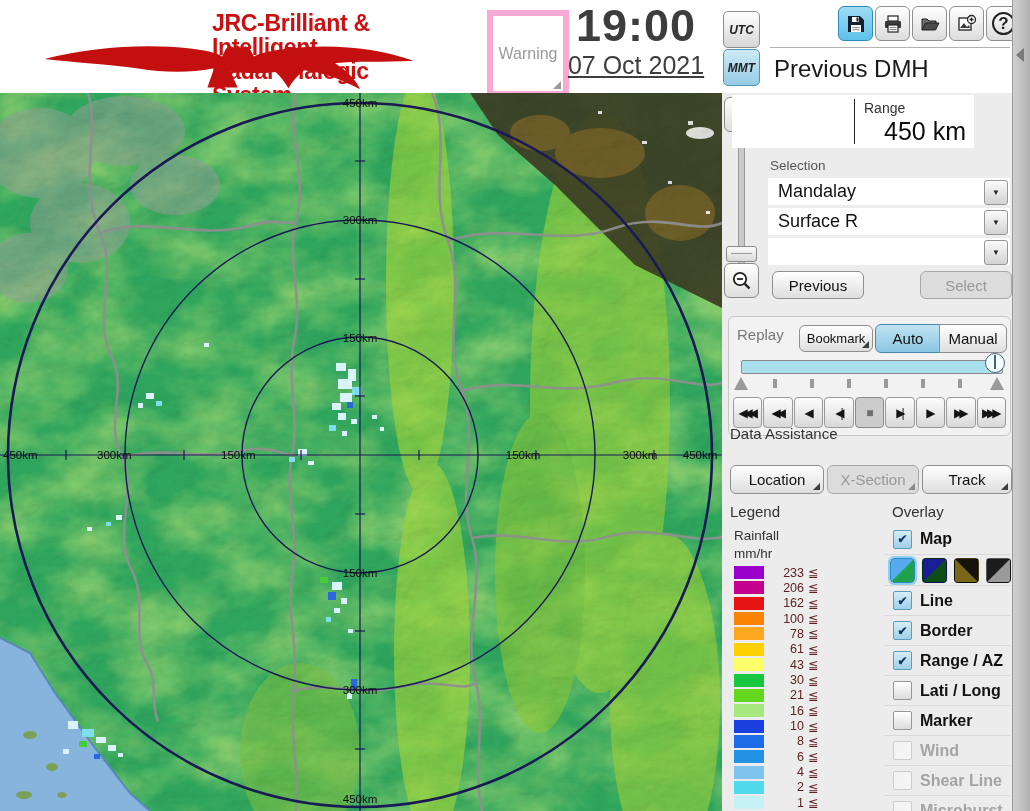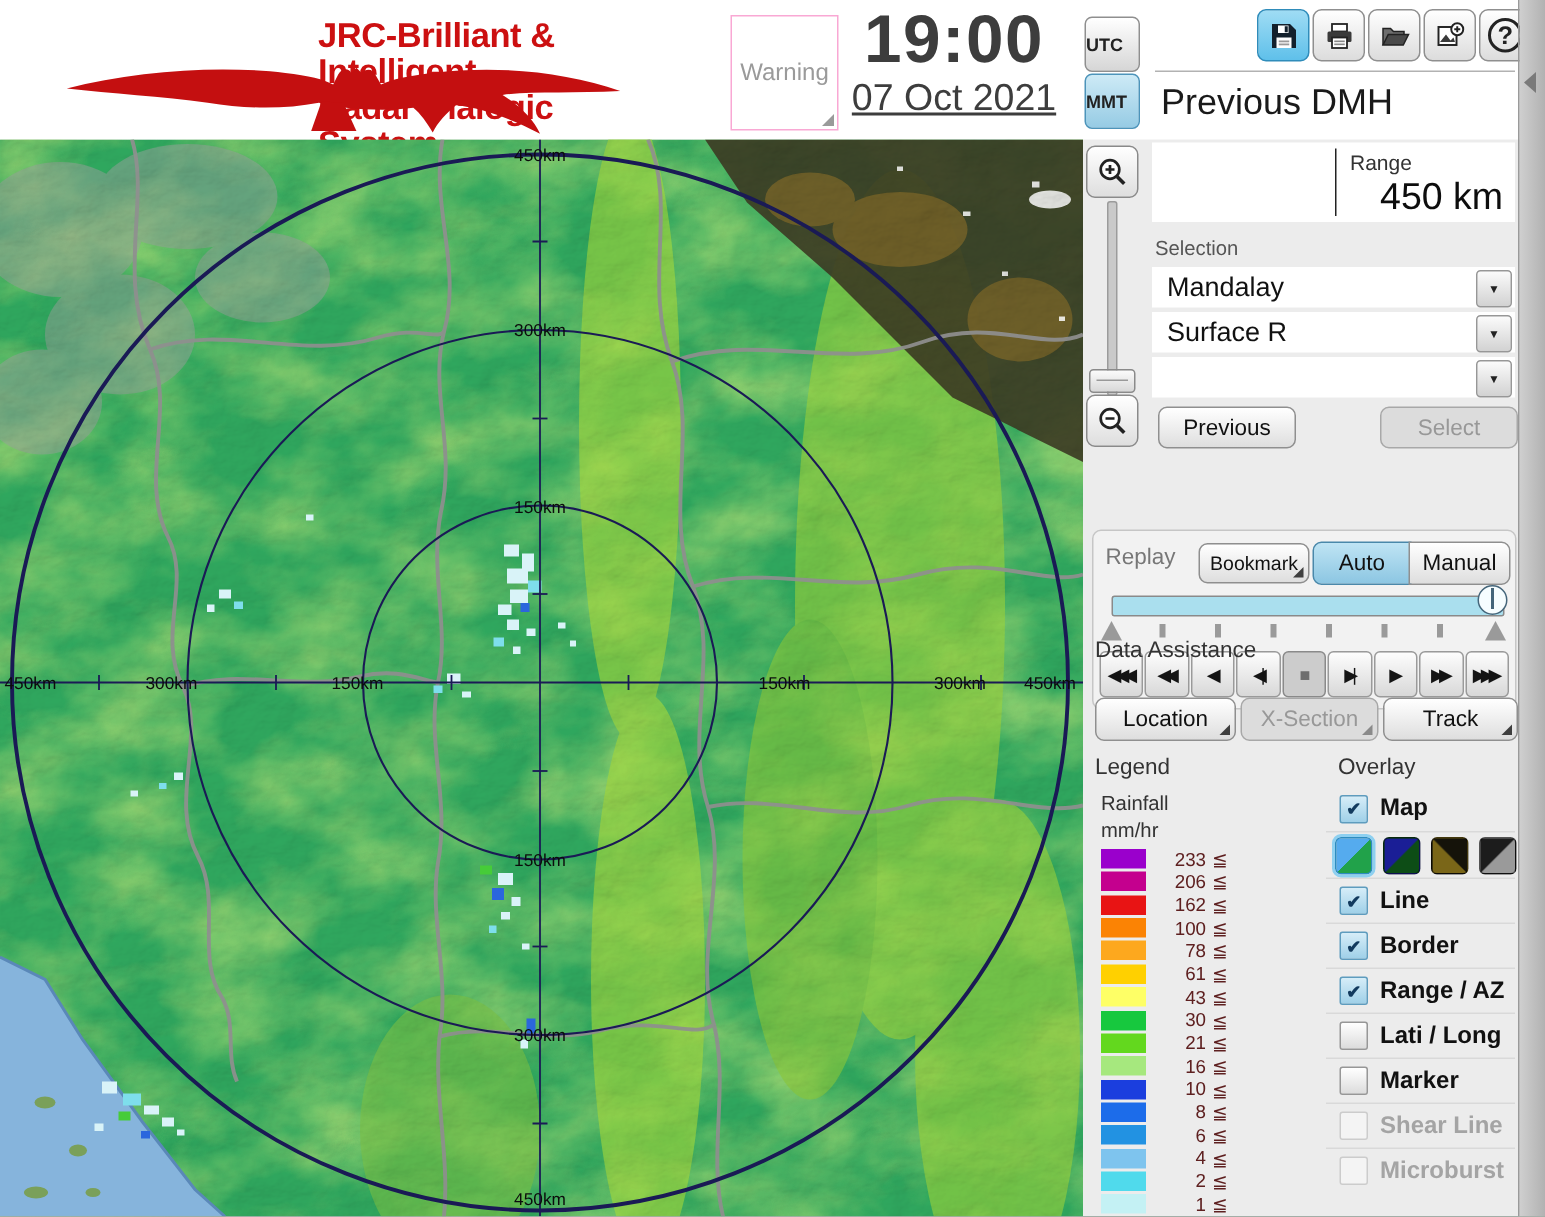--- a/index.html
+++ b/index.html
@@ -5,57 +5,57 @@
   html,body{margin:0;padding:0;background:#888;}
   #app{position:relative;width:1030px;height:811px;overflow:hidden;background:#ececec;
        font-family:"Liberation Sans",sans-serif;-webkit-font-smoothing:antialiased;}
   .abs{position:absolute;}
   
   #header{left:0;top:0;width:1030px;height:93px;background:#ffffff;}
   .logo-title{font-family:"Liberation Serif",serif;font-weight:bold;font-size:46px;letter-spacing:1px;line-height:1;}
   .logo-j{color:#cc1011;}
   .logo-rest{color:#141414;}
   .tagline{color:#cc1011;font-weight:bold;font-size:23px;line-height:1.05;letter-spacing:-0.3px;}
-  #warning-box{left:487px;top:10px;width:70px;height:75px;background:#fff;border:1px solid #f9a8d4;
+  #warning-box{left:487px;top:10px;width:70px;height:75px;background:#fff;border:6px solid #f9a8d4;
     display:flex;align-items:center;justify-content:center;color:#9a9a9a;font-size:16px;}
   .grip{position:absolute;right:2px;bottom:2px;width:0;height:0;border-left:8px solid transparent;border-bottom:8px solid #9a9a9a;}
   #clock{left:556px;top:2px;width:160px;text-align:center;color:#3d3d3d;}
   #clock .time{font-size:45px;font-weight:bold;letter-spacing:1px;line-height:1.05;}
   #clock .date{font-size:25px;margin-top:2px;text-decoration:underline;}
   .tzbtn{left:723px;width:35px;height:35px;border:1px solid #8f8f8f;border-radius:5px;
-    display:flex;align-items:center;justify-content:flex-start;font-size:12px;font-weight:bold;color:#222;
-    background:linear-gradient(#ffffff,#d6d6d6);}
+    display:flex;align-items:center;justify-content:center;font-size:12px;font-weight:bold;color:#222;
+    background:linear-gradient(#ffffff,#d6d6d6);font-style:italic;}
   .tzbtn.sel{background:linear-gradient(#cdeaf6,#96cbe4);border-color:#4d94ba;}
   #toolbar{left:838px;top:6px;display:flex;gap:2px;}
   .toolbtn{width:33px;height:33px;border:1px solid #8f8f8f;border-radius:6px;background:linear-gradient(#ffffff,#dcdcdc);
     display:flex;align-items:center;justify-content:center;}
   .toolbtn.active{background:linear-gradient(#9fdcf4,#5fc0ea);border-color:#2f8cba;}
   .helpglyph{font-size:17px;font-weight:bold;color:#222;border:2px solid #222;border-radius:50%;width:19px;height:19px;
     display:flex;align-items:center;justify-content:center;line-height:1;}
   #panel-divider{left:770px;top:47px;width:240px;height:1px;background:#b2b2b2;}
   #station-title{left:774px;top:55px;font-size:24px;color:#1a1a1a;}
   
-  #range-box{left:768px;top:95px;width:242px;height:53px;background:#fff;}
+  #range-box{left:732px;top:95px;width:242px;height:53px;background:#fff;}
   #range-box .vline{position:absolute;left:122px;top:4px;width:1px;height:45px;background:#222;}
   #range-box .rlabel{position:absolute;left:132px;top:5px;font-size:14px;color:#333;}
   #range-box .rvalue{position:absolute;right:8px;top:22px;font-size:25px;color:#0d0d0d;}
   .sec-label{font-size:13.5px;color:#555;}
   .ddrow{left:768px;width:242px;height:27px;background:#fff;}
   .ddrow .ddtext{position:absolute;left:10px;top:3px;font-size:18px;color:#111;}
   .ddbtn{position:absolute;right:2px;top:2px;width:22px;height:23px;border:1px solid #979797;border-radius:3px;
     background:linear-gradient(#fbfbfb,#d2d2d2);display:flex;align-items:center;justify-content:center;font-size:8px;color:#222;}
   .btn{border:1px solid #8f8f8f;border-radius:6px;background:linear-gradient(#ffffff,#dedede);
     display:flex;align-items:center;justify-content:center;font-size:15px;color:#111;position:absolute;}
   .btn.disabled{background:#dcdcdc;color:#989898;border-color:#a8a8a8;}
   .btn.selblue{background:linear-gradient(#bfe4f4,#8cc6e2);border-color:#4a88aa;}
   .corner::after{content:"";position:absolute;right:3px;bottom:3px;width:0;height:0;
     border-left:7px solid transparent;border-bottom:7px solid #3f3f3f;}
   .corner.disabled::after{border-bottom-color:#8a8a8a;}
   
-  #replay-box{left:728px;top:316px;width:281px;height:118px;background:#f2f2f2;border:1px solid #c6c6c6;border-radius:6px;margin-top:37px;}
+  #replay-box{left:728px;top:316px;width:281px;height:118px;background:#f2f2f2;border:1px solid #c6c6c6;border-radius:6px;}
   #replay-label{position:absolute;left:8px;top:9px;font-size:15px;color:#777;}
   #timeline-track{position:absolute;left:12px;top:43px;width:260px;height:12px;background:#aadfee;border:1px solid #8a8a8a;border-radius:2px;}
   #timeline-handle{position:absolute;left:256px;top:36px;width:18px;height:18px;border:1.5px solid #44657a;border-radius:50%;background:#f6fdff;}
   #timeline-handle::after{content:"";position:absolute;left:8px;top:1px;width:1.5px;height:14px;background:#44657a;}
   .endtri{position:absolute;top:60px;width:0;height:0;border-left:7px solid transparent;border-right:7px solid transparent;border-bottom:13px solid #9a9a9a;}
   .tick{position:absolute;top:62px;width:4px;height:9px;background:#9a9a9a;}
   #transport{position:absolute;left:4px;top:80px;width:273px;display:flex;gap:1px;}
   .tbtn{flex:1;height:29px;border:1px solid #9a9a9a;border-radius:4px;background:linear-gradient(#fdfdfd,#d8d8d8);
     display:flex;align-items:center;justify-content:center;font-size:12px;color:#141414;padding-right:3px;}
   .tbtn span{letter-spacing:-4px;white-space:nowrap;}
@@ -557,20 +557,24 @@
     <div class="ovrow">
       <span class="chk"></span>
       <span class="ovlabel">Lati / Long</span>
     </div>
     <div class="ovrow">
       <span class="chk"></span>
       <span class="ovlabel">Marker</span>
     </div>
     <div class="ovrow">
       <span class="chk disabled"></span>
+      <span class="ovlabel disabled">Wind</span>
+    </div>
+    <div class="ovrow">
+      <span class="chk disabled"></span>
       <span class="ovlabel disabled">Shear Line</span>
     </div>
     <div class="ovrow" style="border-bottom:none;">
       <span class="chk disabled"></span>
       <span class="ovlabel disabled">Microburst</span>
     </div>
   </div>
 
   <div id="side-strip" class="abs"></div>
   <div id="collapse-arrow" class="abs"></div>

